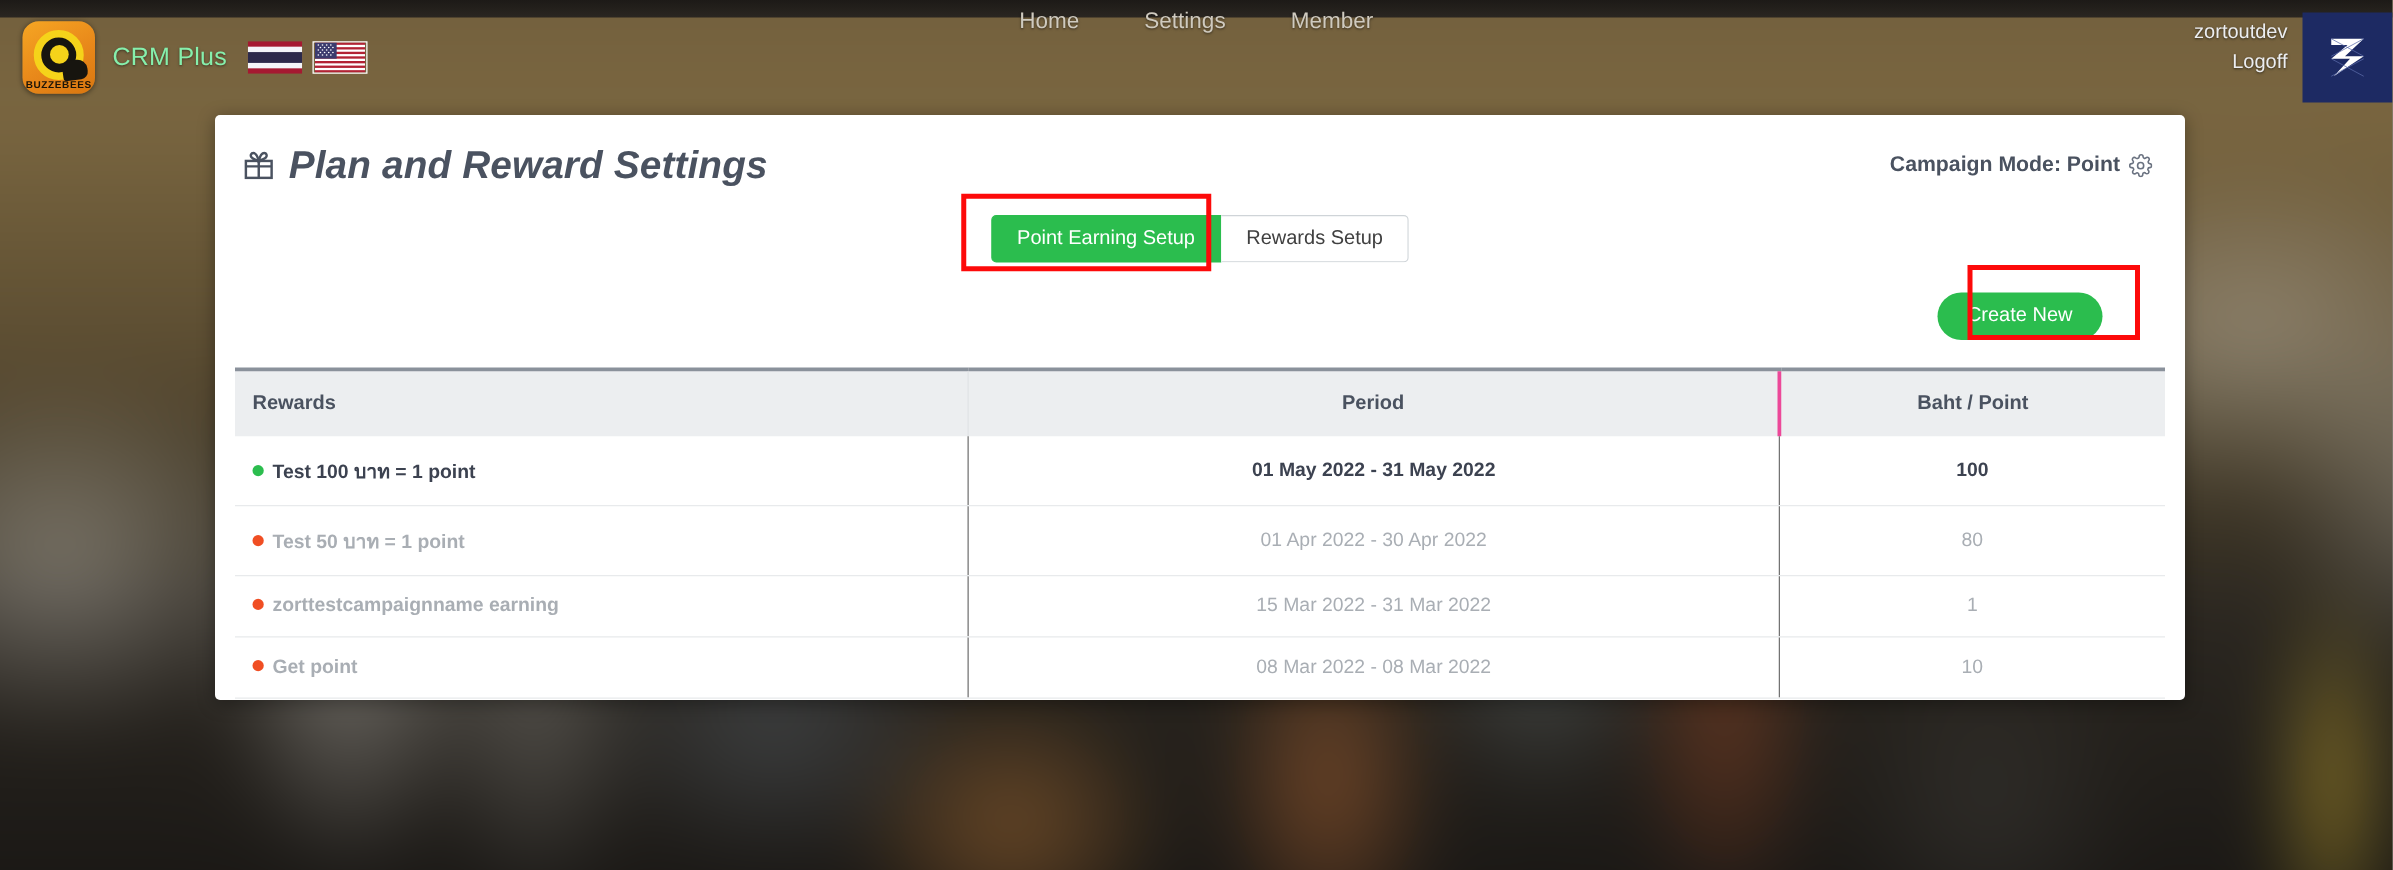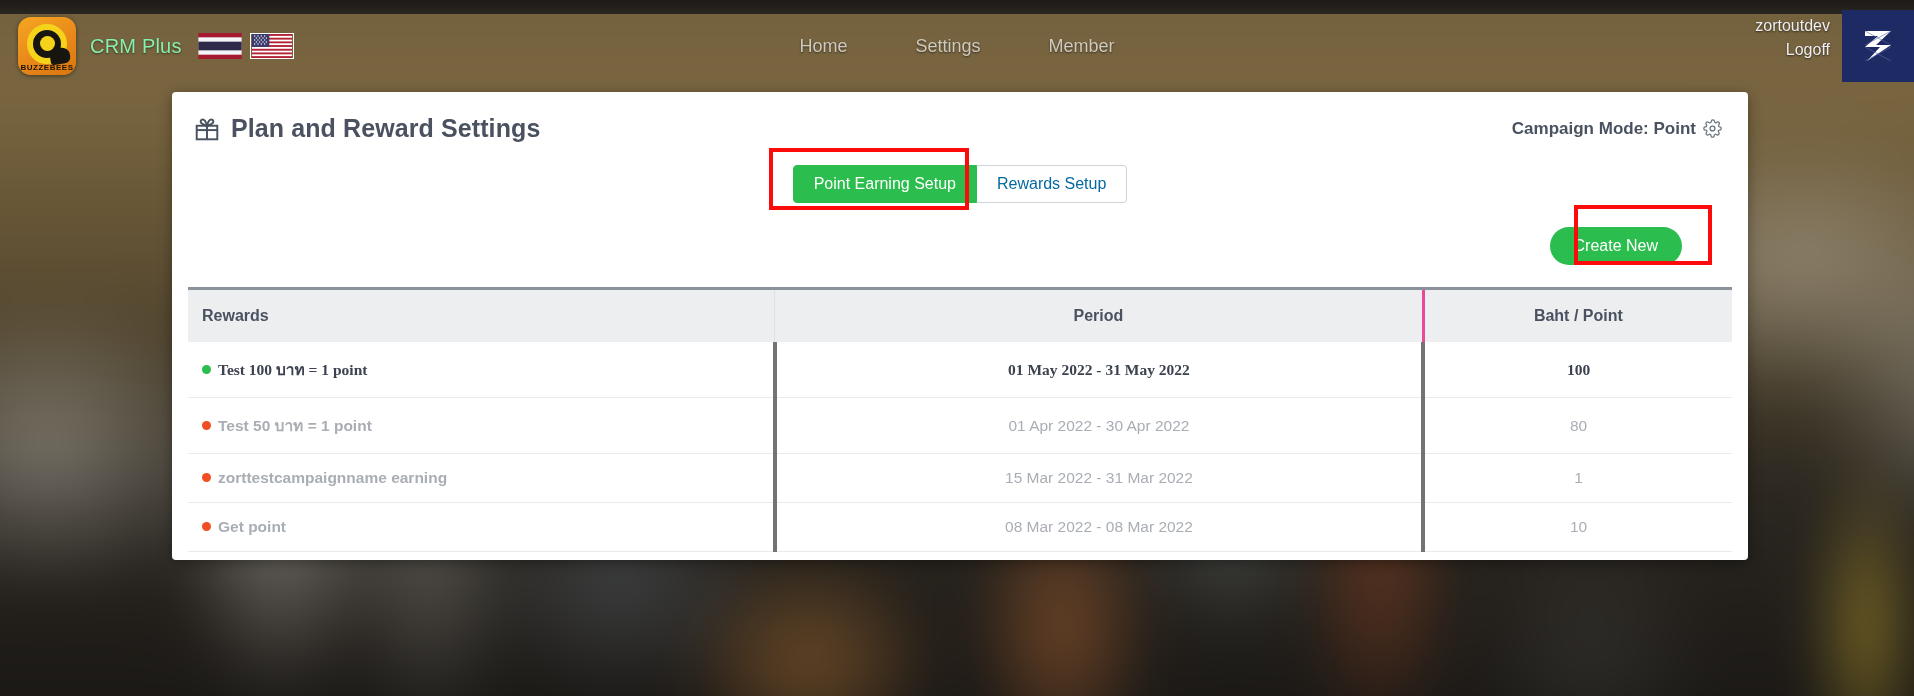--- a/index.html
+++ b/index.html
@@ -71,21 +71,21 @@
   .brand-name {
     margin-left: 14px; color: #86efac; font-size: 20px; letter-spacing: .2px;
     text-shadow: 0 1px 2px rgba(0,0,0,.5);
   }
   .flags { display: flex; align-items: center; gap: 8px; margin-left: 16px; }
   .flag { width: 44px; height: 26px; display: block; }
   .flag-us { border: 1px solid #fff; }
 
   .nav-center {
     position: absolute; left: 0; right: 0; top: 0; height: 92px;
-    display: flex; align-items: center; justify-content: center; gap: 52px;
+    display: flex; justify-content: center; gap: 36px;
   }
   .nav-item {
     position: relative; font-size: 18px; color: #cfcabf; padding: 6px 8px;
     text-shadow: 0 1px 2px rgba(0,0,0,.55); cursor: pointer; white-space: nowrap;
   }
   .nav-item.active { color: #ffffff; font-weight: bold; }
   .nav-underline {
     position: absolute; left: 4px; right: 4px; bottom: -11px; height: 5px;
     background: #ffffff; border-radius: 2px;
   }
@@ -112,35 +112,35 @@
     position: absolute; left: 172px; top: 92px; width: 1576px; height: 468px;
     background: #ffffff; border-radius: 4px; z-index: 4;
     box-shadow: 0 3px 14px rgba(0,0,0,.35);
   }
   .card-header {
     display: flex; align-items: center; justify-content: space-between;
     padding: 22px 26px 0 22px;
   }
   .card-title { display: flex; align-items: center; gap: 11px; }
   .card-title-text {
-    font-size: 25px; font-weight: bold; color: #4a5260; letter-spacing: .1px;
+    font-size: 31px; font-weight: bold; color: #4a5260; letter-spacing: .1px; font-style: italic;
   }
   .campaign-mode {
     display: flex; align-items: center; gap: 7px;
     font-size: 17px; font-weight: bold; color: #4a5260;
   }
 
   
   .toggle-wrap {
     display: flex; justify-content: center; margin-top: 22px; position: relative;
   }
   .toggle-group { display: flex; position: relative; }
   .btn-toggle {
     font-family: inherit; font-size: 16px; padding: 9px 20px;
-    border: 1px solid #cfd4d8; cursor: pointer; background: #fff; color: #0369a1;
+    border: 1px solid #cfd4d8; cursor: pointer; background: #fff; color: #404040;
   }
   .btn-toggle.on {
     background: #2bbd4e; border-color: #2bbd4e; color: #ffffff;
     border-radius: 4px 0 0 4px;
   }
   .btn-toggle.off { border-radius: 0 4px 4px 0; border-left: none; }
   .toggle-hl {
     position: absolute; left: -24px; top: -17px; width: 200px; height: 62px;
     border: 4px solid #fd0a0a; pointer-events: none;
   }
@@ -164,22 +164,22 @@
   thead th {
     background: #eceef0; border-top: 3px solid #8a919b;
     font-size: 16px; font-weight: bold; color: #4a5260; padding: 17px 14px;
   }
   thead th.col-rewards { text-align: left; width: 38%; }
   thead th.col-period  { text-align: center; width: 42%; border-left: 1px solid #dfe2e5; }
   thead th.col-baht    { text-align: center; width: 20%; border-left: 3px solid #ec4899; }
   tbody td {
     padding: 15px 14px; font-size: 15.5px; border-bottom: 1px solid #e8eaec;
   }
-  tbody td.c-period, tbody td.c-baht { text-align: center; border-left: 4px solid #737373; }
-  tbody tr.active td { color: #3c4250; font-weight: bold; font-family: Liberation Serif, serif; }
+  tbody td.c-period, tbody td.c-baht { text-align: center; border-left: 1px solid #737373; }
+  tbody tr.active td { color: #3c4250; font-weight: bold; }
   tbody tr.inactive td { color: #a9aeb4; font-weight: bold; }
   tbody tr.inactive td.c-period, tbody tr.inactive td.c-baht { font-weight: normal; }
   .dot { display: inline-block; width: 9px; height: 9px; border-radius: 50%; margin-right: 7px; vertical-align: 1px; }
   .dot.green { background: #2bbd4e; }
   .dot.red { background: #f04e23; }
 </style>
 </head>
 <body>
 
 <div id="bg-photo"></div>

